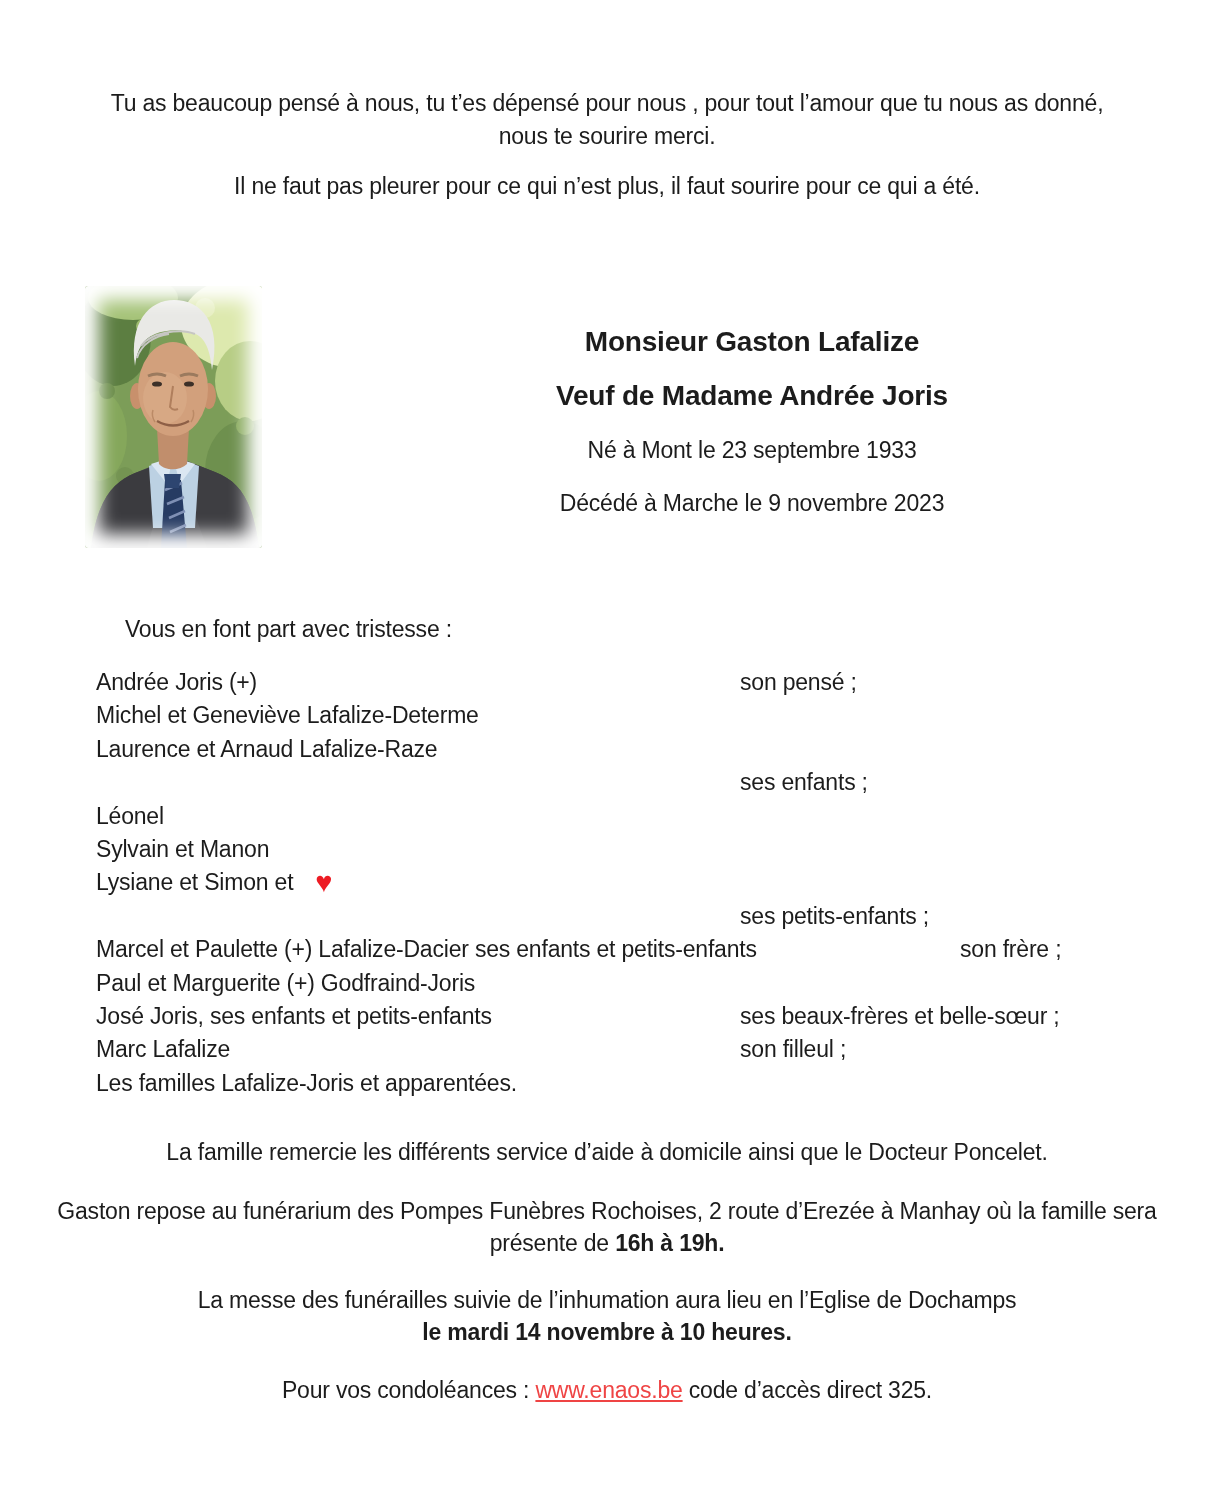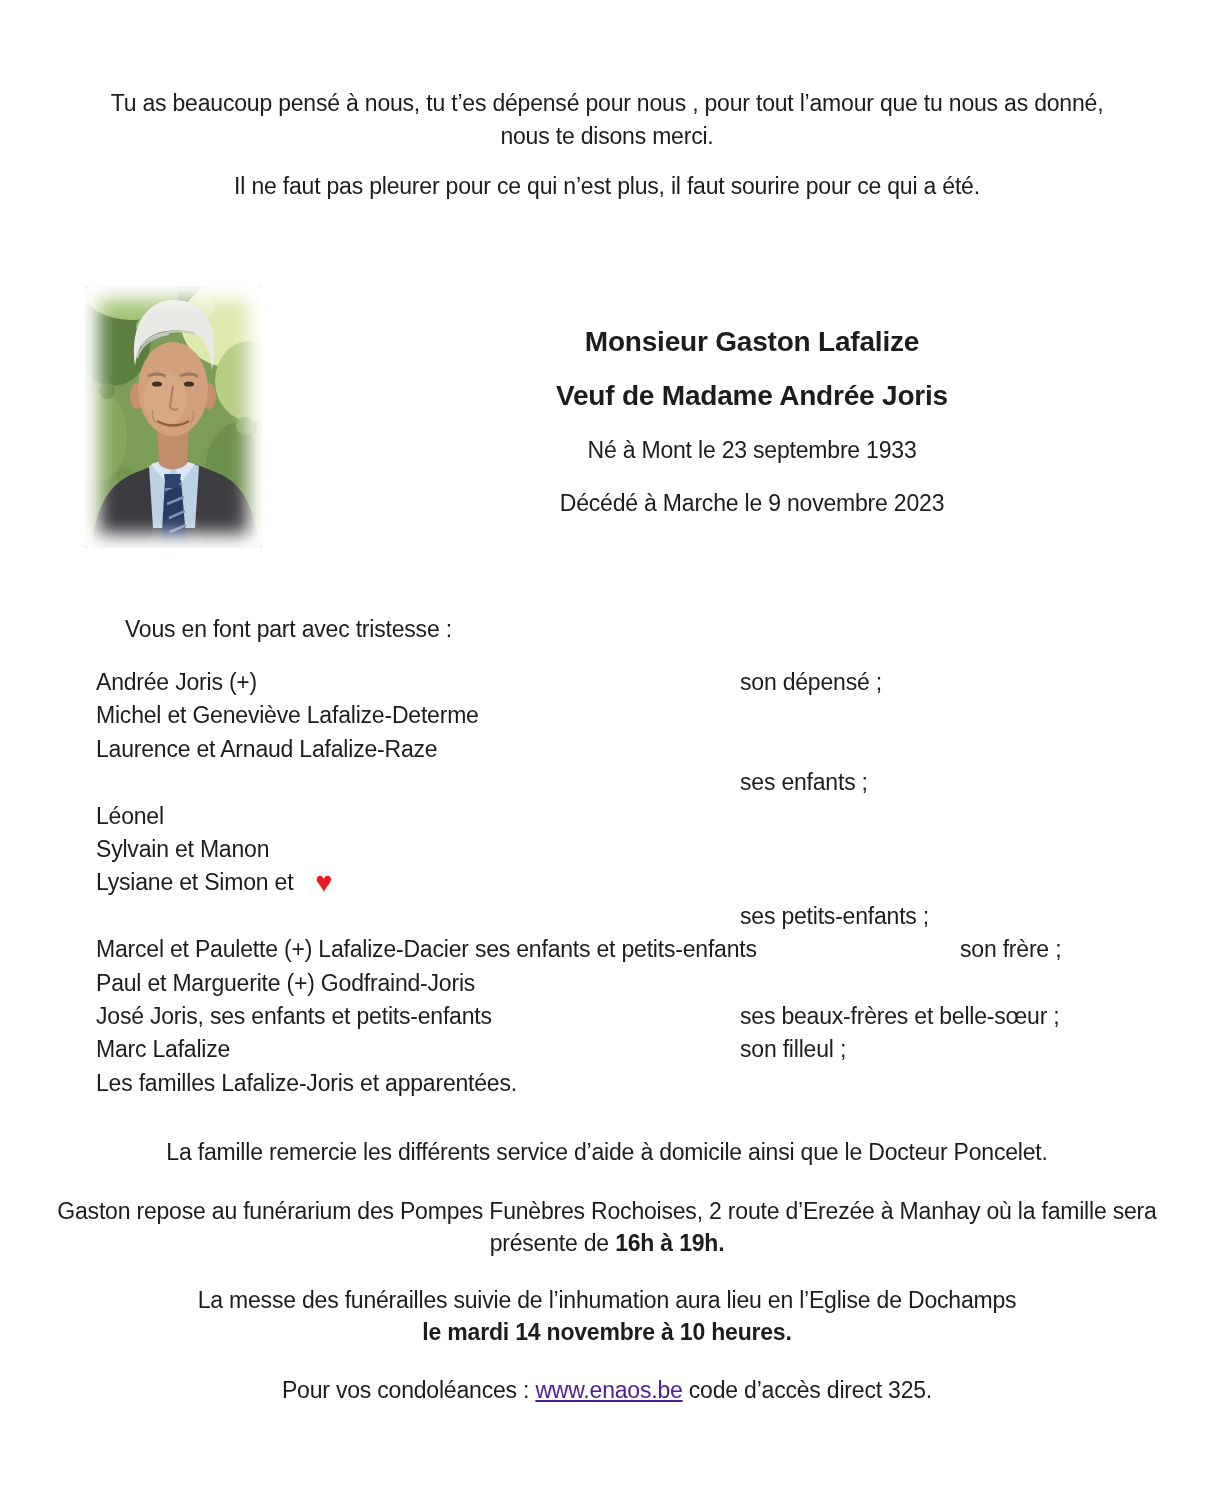--- a/index.html
+++ b/index.html
@@ -45,29 +45,29 @@
     font-size: 29px;
     margin-left: 22px;
     vertical-align: -2px;
     letter-spacing: 0;
   }
   .bold { font-weight: bold; }
   .thanks { top: 1135px; line-height: 34px; }
   .repose { top: 1196px; line-height: 31.5px; }
   .mass { top: 1285px; line-height: 31.5px; }
   .condolence { top: 1374px; line-height: 32px; }
-  a.doc-link { color: #4c1d95; text-decoration: underline; cursor: pointer; }
+  a.doc-link { color: #ef4444; text-decoration: underline; cursor: pointer; }
 </style>
 </head>
 <body>
 
 <div class="page">
 
   <div class="abs center quote-line" style="top:86px">Tu as beaucoup pensé à nous, tu t’es dépensé pour nous , pour tout l’amour que tu nous as donné,</div>
-  <div class="abs center quote-line" style="top:119px">nous te disons merci.</div>
+  <div class="abs center quote-line" style="top:119px">nous te sourire merci.</div>
   <div class="abs center quote-line" style="top:169px">Il ne faut pas pleurer pour ce qui n’est plus, il faut sourire pour ce qui a été.</div>
 
   <div class="abs photo-wrap">
     <svg viewBox="0 0 177 262">
 
       <rect width="177" height="262" fill="#7c9d58"></rect>
       <ellipse cx="148" cy="38" rx="52" ry="44" fill="#dde9ae"></ellipse>
       <ellipse cx="165" cy="95" rx="35" ry="40" fill="#b7cd85"></ellipse>
       <ellipse cx="28" cy="52" rx="38" ry="48" fill="#5c7e41"></ellipse>
       <ellipse cx="48" cy="12" rx="45" ry="22" fill="#a5c378"></ellipse>
@@ -119,21 +119,21 @@
   <div class="abs info-line info-bold" style="top:325px">Monsieur Gaston Lafalize</div>
   <div class="abs info-line info-bold" style="top:379px">Veuf de Madame Andrée Joris</div>
   <div class="abs info-line" style="top:433px">Né à Mont le 23 septembre 1933</div>
   <div class="abs info-line" style="top:486px">Décédé à Marche le 9 novembre 2023</div>
 
   <div class="abs intro">Vous en font part avec tristesse :</div>
 
   <div class="abs rows">
     <div class="row">
       <span class="l">Andrée Joris (+)</span>
-      <span class="r">son dépensé ;</span>
+      <span class="r">son pensé ;</span>
     </div>
     <div class="row">
       <span class="l">Michel et Geneviève Lafalize-Determe</span>
     </div>
     <div class="row">
       <span class="l">Laurence et Arnaud Lafalize-Raze</span>
     </div>
     <div class="row">
       <span class="r">ses enfants ;</span>
     </div>

